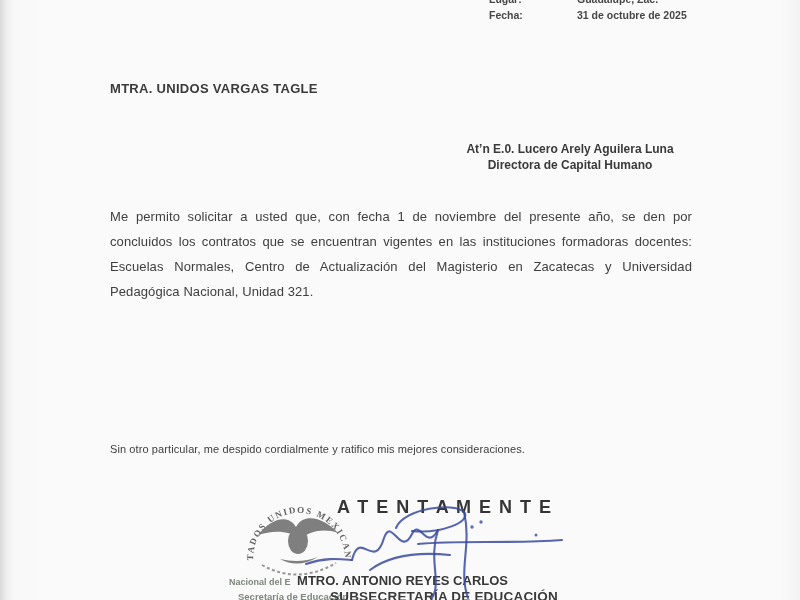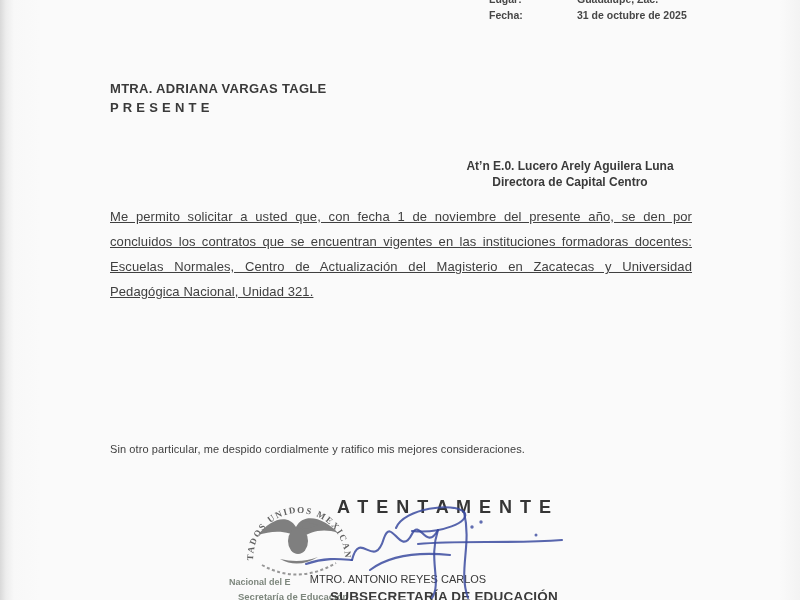--- a/index.html
+++ b/index.html
@@ -20,33 +20,33 @@
   .meta-row { position:absolute; font-size:10.5px; font-weight:600; color:#474747; white-space:nowrap; }
   .meta-row .lbl { position:absolute; left:0; top:0; }
   .meta-row .val { position:absolute; left:52px; top:0;margin-left:36px; }
   .meta-row-1 { left:489px; top:-7px; width:220px; height:14px; }
   .meta-row-2 { left:489px; top:9px;  width:220px; height:14px; }
 
   
   .recipient { position:absolute; left:110px; top:80px; font-size:13px; font-weight:bold; line-height:18.5px; letter-spacing:.3px; color:#3a3a3a; }
 
   
-  .attention { position:absolute; left:448px; top:158px; width:244px; text-align:center; font-size:12px; font-weight:bold; line-height:16px; color:#3a3a3a; }
+  .attention { position:absolute; left:448px; top:141px; width:244px; text-align:center; font-size:12px; font-weight:bold; line-height:16px; color:#3a3a3a; }
 
   
-  .para { position:absolute; left:110px; width:582px; font-size:13px; line-height:25px; text-align:justify; color:#404040; letter-spacing:.1px;text-decoration:underline; }
+  .para { position:absolute; left:110px; width:582px; font-size:13px; line-height:25px; text-align:justify; color:#404040; letter-spacing:.1px; }
   .para-1 { top:204px; }
   .para-2 { top:306px; }
   .closing { position:absolute; left:110px; top:403px; font-size:11px; color:#404040; letter-spacing:.1px;margin-top:40px; }
 
   
   .salutation { position:absolute; left:337px; top:497px; font-size:18px; font-weight:bold; letter-spacing:1.5px; color:#353535; white-space:nowrap; }
   .seal { position:absolute; left:240px; top:481px; width:118px; height:120px; opacity:.88; }
   .seal text { font-family:"Liberation Serif", serif; font-size:9px; font-weight:bold; fill:#4c4c4c; letter-spacing:1.6px; }
-  .signer-name { position:absolute; left:288px; top:573px; width:220px; text-align:center; font-size:11px; font-weight:normal; color:#383838; white-space:nowrap; }
+  .signer-name { position:absolute; left:288px; top:573px; width:220px; text-align:right; font-size:13px; font-weight:bold; color:#383838; white-space:nowrap; }
   .signer-title { position:absolute; left:330px; top:589px; font-size:13.5px; font-weight:bold; color:#3a3a3a; white-space:nowrap; letter-spacing:.2px; }
   .stamp-1 { position:absolute; left:229px; top:577px; font-size:9px;  color:#7d877d; font-weight:600; white-space:nowrap; }
   .stamp-2 { position:absolute; left:238px; top:591px; font-size:9.5px; color:#7d877d; font-weight:600; white-space:nowrap; }
   .autograph { position:absolute; left:300px; top:500px; width:280px; height:100px; z-index:5; }
   .autograph path { stroke:#3a4a9f; stroke-width:2.1; fill:none; stroke-linecap:round; opacity:.85; }
   .autograph circle { fill:#3a4a9f; opacity:.8; }
 </style>
 </head>
 <body>
 
@@ -56,27 +56,26 @@
     <div class="meta-row meta-row-1">
       <span class="lbl">Lugar:</span>
       <span class="val">Guadalupe, Zac.</span>
     </div>
     <div class="meta-row meta-row-2">
       <span class="lbl">Fecha:</span>
       <span class="val">31 de octubre de 2025</span>
     </div>
 
     <div class="recipient">
-      <div>MTRA. ADRIANA VARGAS TAGLE</div>
-      <div>P R E S E N T E</div>
+      <div>MTRA. UNIDOS VARGAS TAGLE</div>
     </div>
 
     <div class="attention">
       <div>At’n E.0. Lucero Arely Aguilera Luna</div>
-      <div>Directora de Capital Centro</div>
+      <div>Directora de Capital Humano</div>
     </div>
 
     <p class="para para-1">Me permito solicitar a usted que, con fecha 1 de noviembre del presente año, se den por concluidos los contratos que se encuentran vigentes en las instituciones formadoras docentes:  Escuelas Normales, Centro de Actualización del Magisterio en Zacatecas y Universidad Pedagógica Nacional, Unidad 321.</p>
     <p class="closing">Sin otro particular, me despido cordialmente y ratifico mis mejores consideraciones.</p>
 
     <div class="salutation">A T E N T A M E N T E</div>
 
     <svg class="seal" viewBox="0 0 118 120" aria-hidden="true">
       <defs>
         <path id="sealArc" d="M 13,78 A 46,46 0 1 1 105,78"></path>

